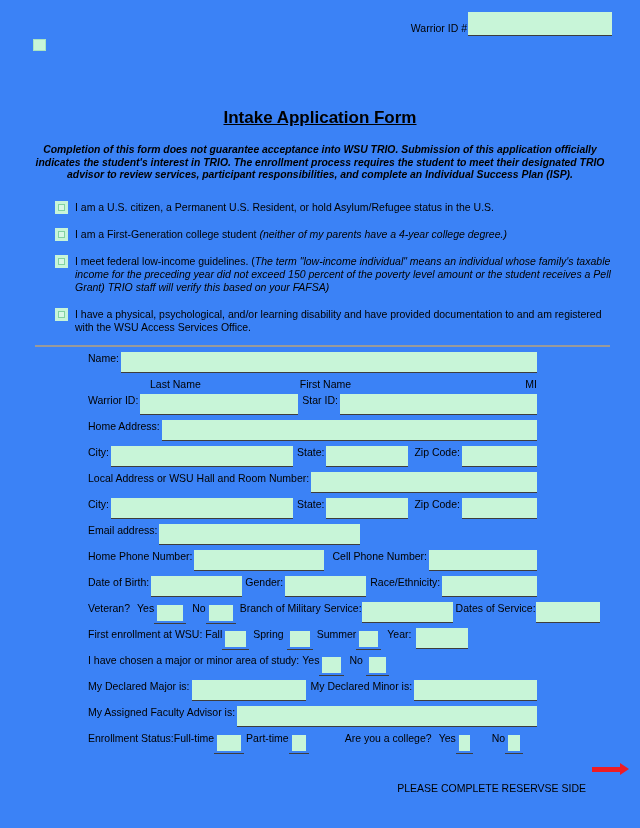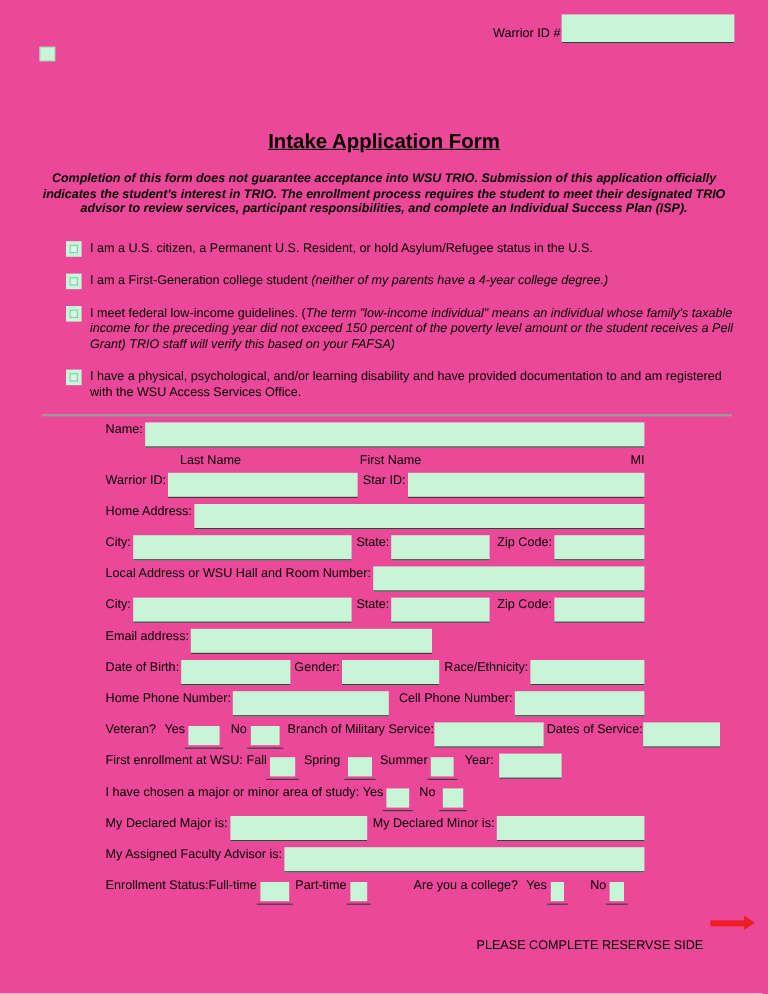--- a/index.html
+++ b/index.html
@@ -1,18 +1,18 @@
 <!DOCTYPE html>
 <html><head>
 <meta charset="utf-8">
 <style>
   * { margin:0; padding:0; box-sizing:border-box; }
   html,body { background:#ffffff; }
   body { font-family:"Liberation Sans","DejaVu Sans",sans-serif; color:#000; }
-  .page { position:relative; width:640px; height:828px; background:#ec4899; overflow:hidden; font-size:10.5px; }
+  .page { position:relative; width:640px; height:828px; background:#3b82f6; overflow:hidden; font-size:10.5px; }
 
   
   .corner-mark { position:absolute; left:33px; top:39px; width:13px; height:12px;
     background:#c8f5d8; border:1px solid #a9e4c2; }
 
   
   .warrior-row { position:absolute; top:12px; right:28px; display:flex; align-items:flex-end; }
   .warrior-row .lbl { padding-bottom:2px; padding-right:1px; }
   .warrior-field { width:144px; height:24px; background:#c8f5d8; border-bottom:1.5px solid #3d3d3d; }
 
@@ -154,35 +154,35 @@
       <span class="lbl ml6">Zip Code:</span>
       <span class="fld grow ml2"></span>
     </div>
 
     <div class="frow">
       <span class="lbl">Email address:</span>
       <span class="fld ml2" style="width:201px"></span>
     </div>
 
     <div class="frow">
+      <span class="lbl">Home Phone Number:</span>
+      <span class="fld ml2" style="width:130px"></span>
+      <span class="lbl ml8">Cell Phone Number:</span>
+      <span class="fld grow ml2"></span>
+    </div>
+
+    <div class="frow">
       <span class="lbl">Date of Birth:</span>
       <span class="fld ml2" style="width:91px"></span>
       <span class="lbl ml3">Gender:</span>
       <span class="fld ml2" style="width:81px"></span>
       <span class="lbl ml4">Race/Ethnicity:</span>
       <span class="fld grow ml2"></span>
     </div>
 
-    <div class="frow">
-      <span class="lbl">Home Phone Number:</span>
-      <span class="fld ml2" style="width:130px"></span>
-      <span class="lbl ml8">Cell Phone Number:</span>
-      <span class="fld grow ml2"></span>
-    </div>
-
     <div class="frow wide">
       <span class="lbl">Veteran?</span>
       <span class="lbl ml7">Yes</span>
       <span class="blank" style="width:32px">
           <span class="g"></span>
         </span>
       <span class="lbl ml6">No</span>
       <span class="blank" style="width:30px">
           <span class="g"></span>
         </span>

